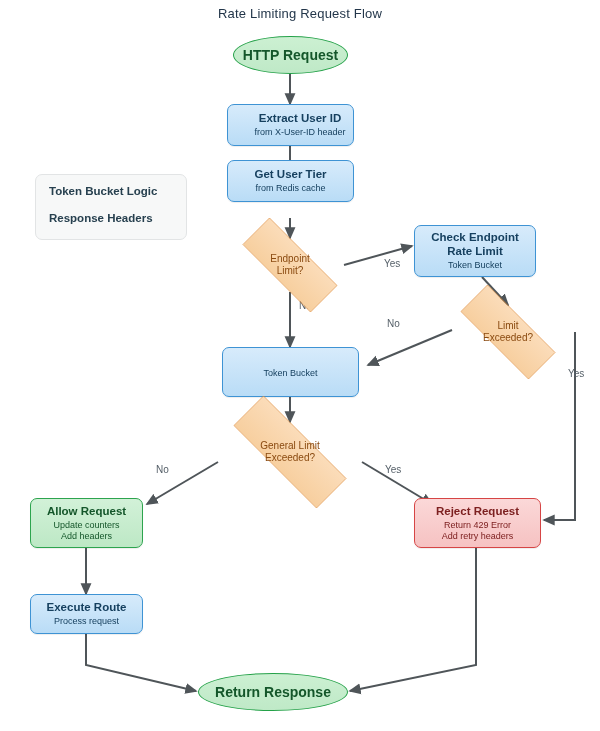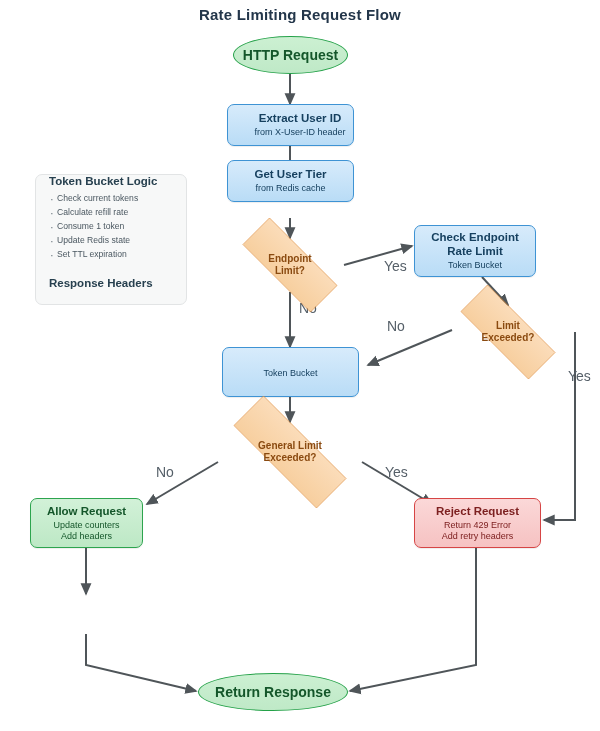--- a/index.html
+++ b/index.html
@@ -29,22 +29,22 @@
     width: 600px;
     height: 731px;
     pointer-events: none;
   }
   .title {
     position: absolute;
     left: 0;
     top: 6px;
     width: 600px;
     text-align: center;
-    font-size: 15px;
-    font-weight: bold;
+    font-size: 13px;
+    font-weight: normal;
     color: #23364a;
     letter-spacing: .2px;
   }
 
   
   .node {
     position: absolute;
     box-sizing: border-box;
     display: flex;
     flex-direction: column;
@@ -107,43 +107,43 @@
     background: linear-gradient(180deg,#fbdcb9 0%, #f7cf9f 100%);
     border: 1.5px solid #e08a35;
     transform: rotate(45deg) scale(.707);
     transform-origin: center;
     box-sizing: border-box;
   }
   .decision .dlabel {
     position: relative;
     z-index: 2;
     font-size: 10px;
-    font-weight: bold;
+    font-weight: normal;
     color: #8a4a10;
     white-space: pre-line;
     line-height: 1.22;
   }
 
   
   .elabel {
     position: absolute;
-    font-size: 14px;
+    font-size: 10px;
     color: #555f68;
     background: transparent;
     white-space: nowrap;
   }
 
   
   .legend {
     position: absolute;
     box-sizing: border-box;
     background: #f7f8f8;
     border: 1px solid #e2e4e5;
     border-radius: 7px;
-    padding: 0 12px 10px 13px;
+    padding: 10px 12px 10px 13px;
   }
   .legend h4 {
     margin: 0 0 5px 0;
     font-size: 11.5px;
     font-weight: bold;
     color: #27404f;
   }
   .legend h4.second { margin-top: 15px; }
   .legend ul {
     margin: 0;
@@ -265,30 +265,27 @@
     <div class="t2">Update counters
 Add headers</div>
   </div>
 
   <div class="node process red" style="left:414px; top:498px; width:127px; height:50px;">
     <div class="t1">Reject Request</div>
     <div class="t2">Return 429 Error
 Add retry headers</div>
   </div>
 
+  <div class="node process" style="left:30px; top:594px; width:113px; height:40px;">
+    <div class="t1">Execute Route</div>
+    <div class="t2">Process request</div>
+  </div>
 
   <div class="node terminal" style="left:198px; top:673px; width:150px; height:38px;">
     <div class="t1">Return Response</div>
   </div>
 
   <div class="legend" style="left:35px; top:174px; width:152px;">
     <h4>Token Bucket Logic</h4>
-    <ul>
-      <li>Check current tokens</li>
-      <li>Calculate refill rate</li>
-      <li>Consume 1 token</li>
-      <li>Update Redis state</li>
-      <li>Set TTL expiration</li>
-    </ul>
     <h4 class="second">Response Headers</h4>
   </div>
 
 </div>
 
 </body></html>

